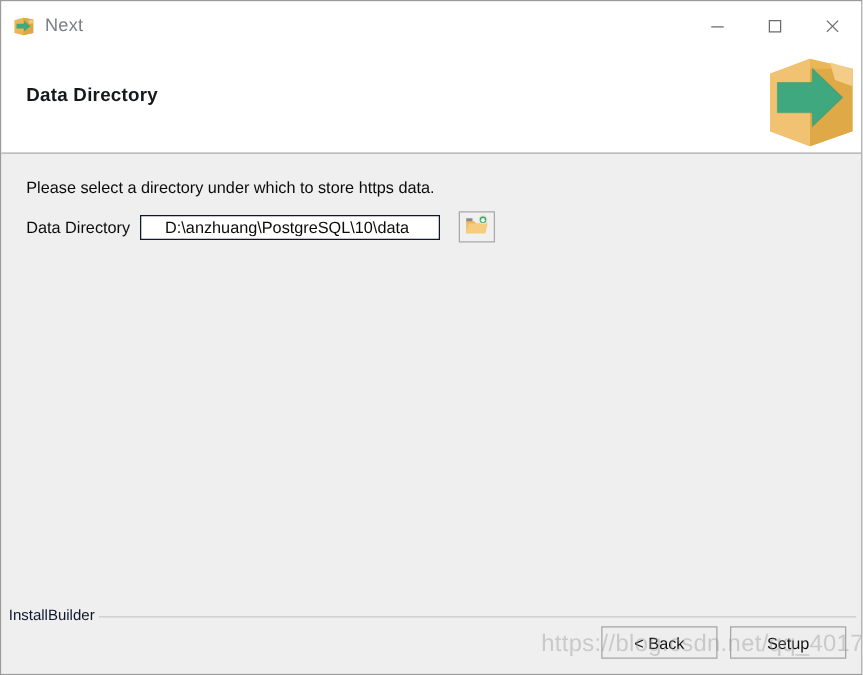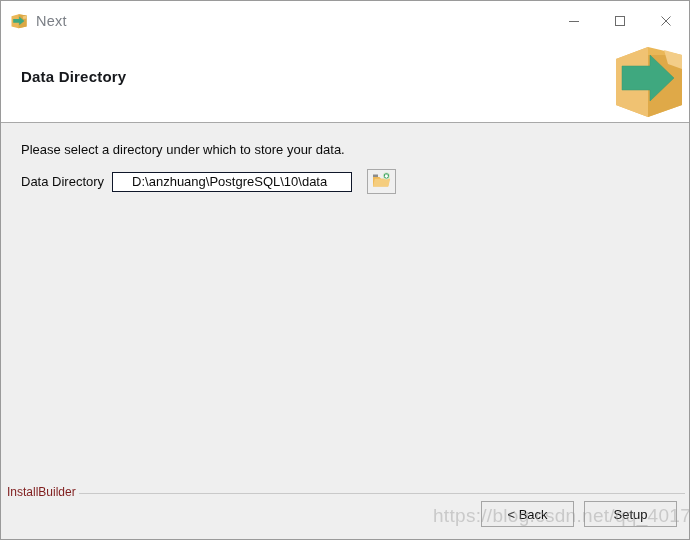--- a/index.html
+++ b/index.html
@@ -160,21 +160,21 @@
     position: absolute;
     left: 6px;
     top: 2px;
     right: 4px;
     height: 18px;
     display: flex;
     align-items: center;
   }
   #brand-text {
     font-size: 12px;
-    color: #7f1d1d;
+    color: #0f172a;
     white-space: nowrap;
   }
   #brand-rule {
     flex: 1;
     height: 1px;
     background: #c9c9c9;
     margin-left: 3px;
     margin-top: 2px;
   }
   #buttons {
@@ -258,21 +258,21 @@
         <path d="M8 26 L40 14 L40 84 L8 72 Z" fill="#f0c272"></path>
         <path d="M56 17 L74 22 L74 36 L60 31 Z" fill="#f3cd88"></path>
         <path d="M14 33 L42 33 L42 22 L66 45 L42 68 L42 57 L14 57 Z" fill="#3fa87f"></path>
         <path d="M14 33 L42 33 L42 22 L66 45 L42 68 L42 57 L14 57 Z" fill="none" stroke="#37987180" stroke-width="1"></path>
       </svg>
     </div>
   </div>
 
   <div id="content">
 
-    <div id="intro">Please select a directory under which to store your data.</div>
+    <div id="intro">Please select a directory under which to store https data.</div>
 
     <div id="dir-row">
       <span id="dir-label">Data Directory</span>
 
       <input id="dir-input" type="text" value="D:\anzhuang\PostgreSQL\10\data" style="">
 
       <button id="browse-btn">
         <span>
           <svg width="19" height="17" viewBox="0 0 19 17">
             <path d="M1 2.5 L6 2.5 L6 6 L1 6 Z" fill="#8c8c8c"></path>

